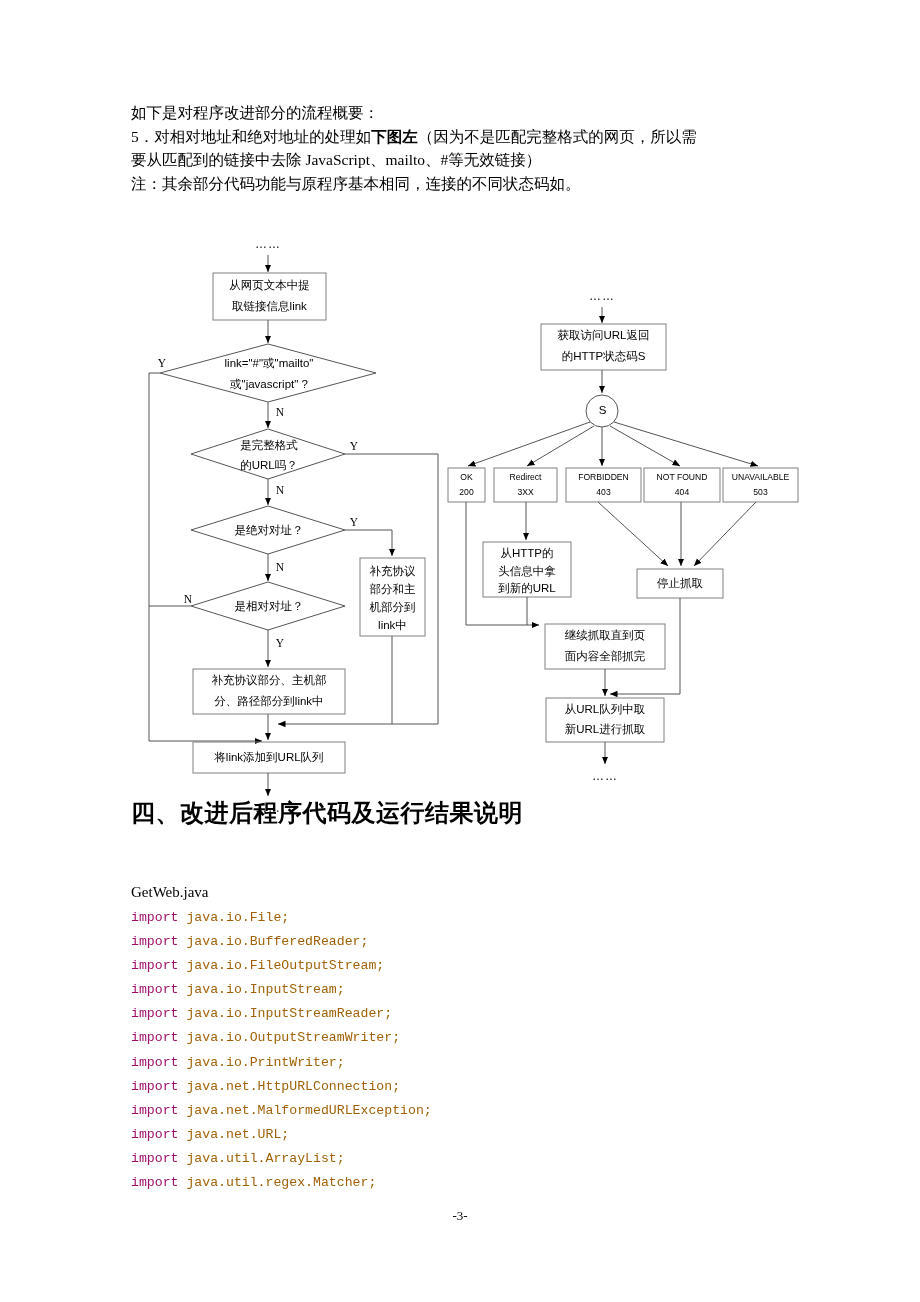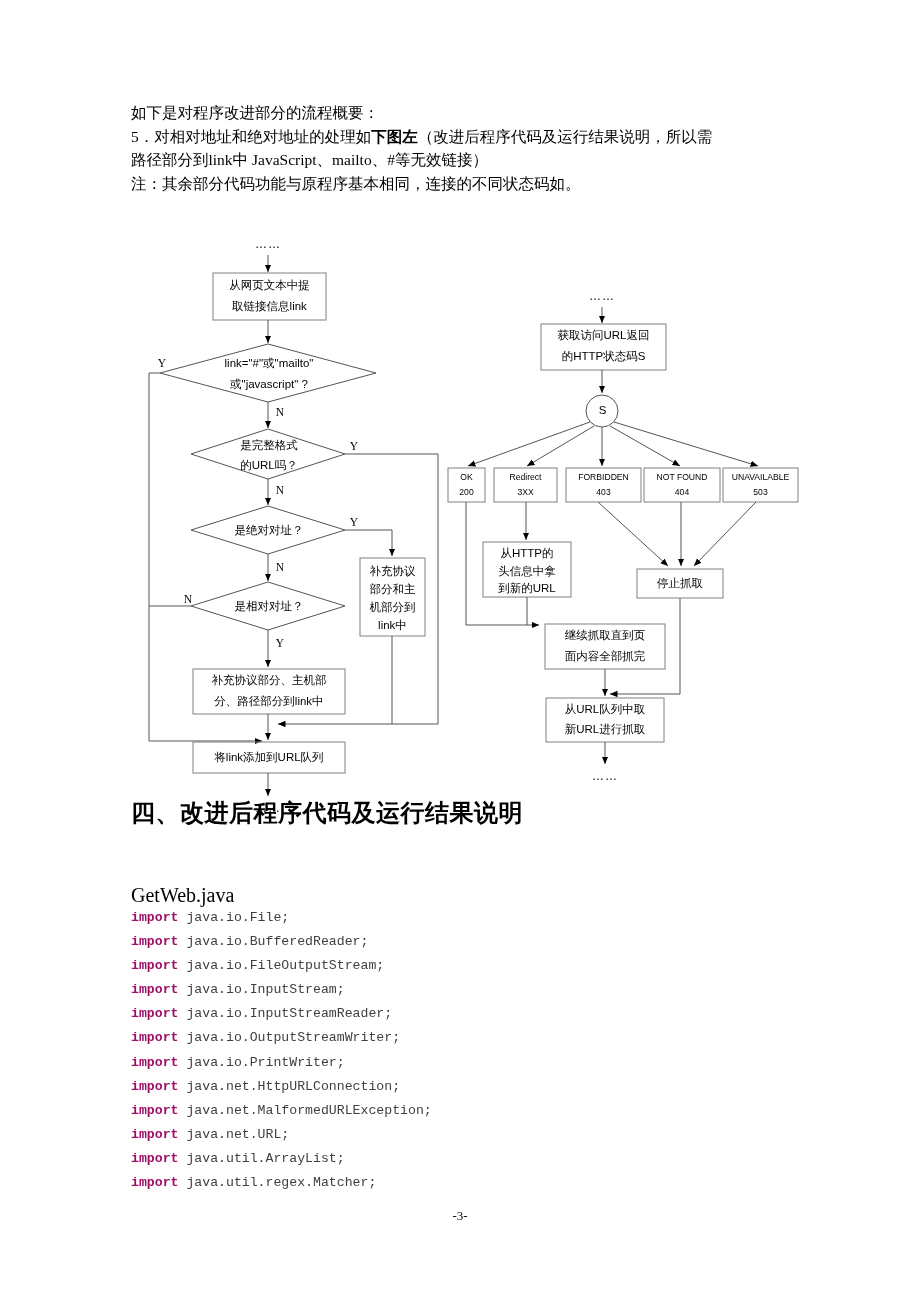--- a/index.html
+++ b/index.html
@@ -58,56 +58,56 @@
     font-size:24px;
     font-weight:bold;
     letter-spacing:0.5px;
     color:#000;
   }
 
   .codefile {
     position:absolute;
     left:131px; top:884px;
     font-family:"Liberation Serif", serif;
-    font-size:20px;
+    font-size:15px;
     color:#000;
   }
 
   .code {
     position:absolute;
     left:131px; top:906px;
     font-family:"Liberation Mono", monospace;
     font-size:13.2px;
     line-height:24.1px;
     color:#8a8a8a;
     white-space:pre;
   }
-  .code .kw { color:#9e1068; font-weight:bold; }
-  .code .id { color:#404040; }
+  .code .kw { color:#9e1068; font-weight:normal; }
+  .code .id { color:#a16207; }
   .code div { height:24.1px; }
 
   .footer {
     position:absolute;
     left:0; top:1208px;
     width:920px;
     text-align:center;
     font-family:"Liberation Serif", serif;
     font-size:13px;
     color:#000;
   }
 </style>
 </head>
 <body>
 
 <div class="page">
 
   <div class="intro">
     <p>如下是对程序改进部分的流程概要：</p>
-    <p><span>5．对相对地址和绝对地址的处理如</span><span class="b">下图左</span><span>（改进后程序代码及运行结果说明，所以需</span></p>
-    <p>路径部分到link中 JavaScript、mailto、#等无效链接）</p>
+    <p><span>5．对相对地址和绝对地址的处理如</span><span class="b">下图左</span><span>（因为不是匹配完整格式的网页，所以需</span></p>
+    <p>要从匹配到的链接中去除 JavaScript、mailto、#等无效链接）</p>
     <p>注：其余部分代码功能与原程序基本相同，连接的不同状态码如。</p>
   </div>
 
   <div class="flow-wrap">
   <svg width="920" height="600" viewBox="0 0 920 600" xmlns="http://www.w3.org/2000/svg">
     <defs>
       <marker id="ah" markerWidth="9" markerHeight="9" refX="7.5" refY="3.2" orient="auto">
         <path d="M0,0 L7.6,3.2 L0,6.4 z" fill="#000"></path>
       </marker>
     </defs>

